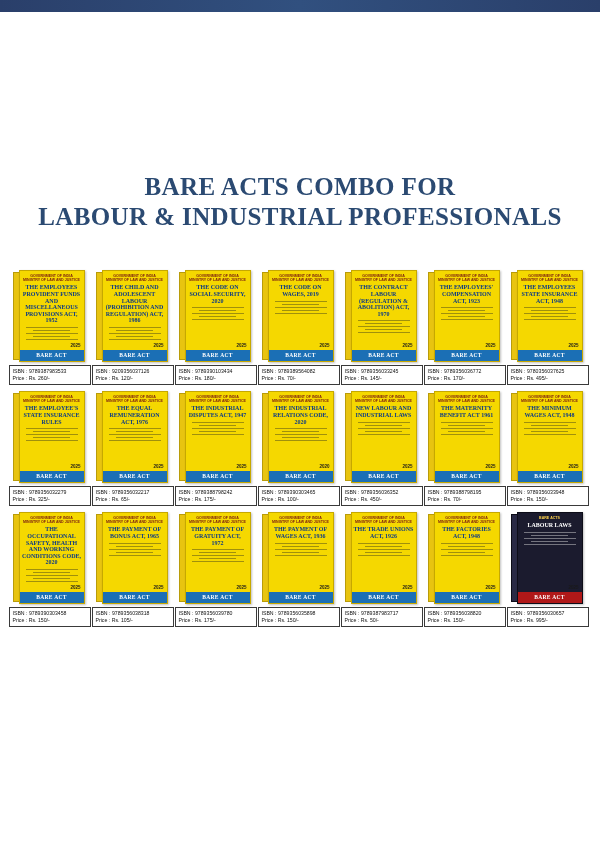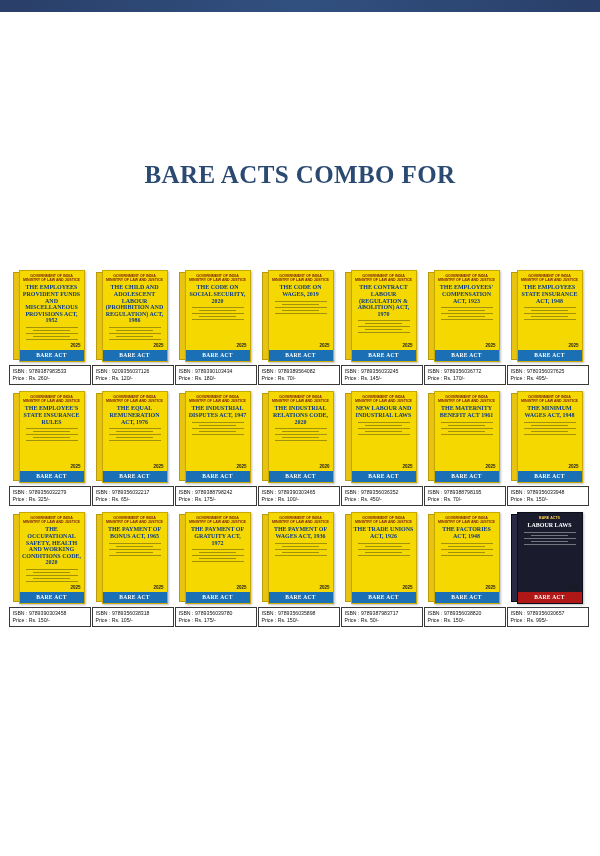--- a/index.html
+++ b/index.html
@@ -24,21 +24,21 @@
   
   .top-bar {
     position: absolute;
     top: 0; left: 0;
     width: 600px;
     height: 12px;
     background: linear-gradient(90deg,#2a3f6a 0%, #31507f 50%, #2a3f6a 100%);
   }
   .title-block {
     position: absolute;
-    top: 160px;
+    top: 172px;
     left: 0;
     width: 600px;
     text-align: center;
   }
   .title-line {
     font-family: "Liberation Serif", serif;
     font-weight: bold;
     color: #2b4a72;
     font-size: 25px;
     letter-spacing: 0.4px;
@@ -178,20 +178,21 @@
   }
 </style>
 </head>
 <body>
 
 <div class="page">
   <div class="top-bar"></div>
 
   <div class="title-block">
     <div class="title-line">BARE ACTS COMBO FOR</div>
+    <div class="title-line">LABOUR &amp; INDUSTRIAL PROFESSIONALS</div>
   </div>
 
   <div class="grid" id="grid">
       <div class="row">
         <div class="cell">
           <div class="book">
             <div class="spine"></div>
             <div class="cover">
               <div class="cov-top">GOVERNMENT OF INDIA MINISTRY OF LAW AND JUSTICE</div>
               <div class="cov-title">THE EMPLOYEES PROVIDENT FUNDS AND MISCELLANEOUS PROVISIONS ACT, 1952</div>

